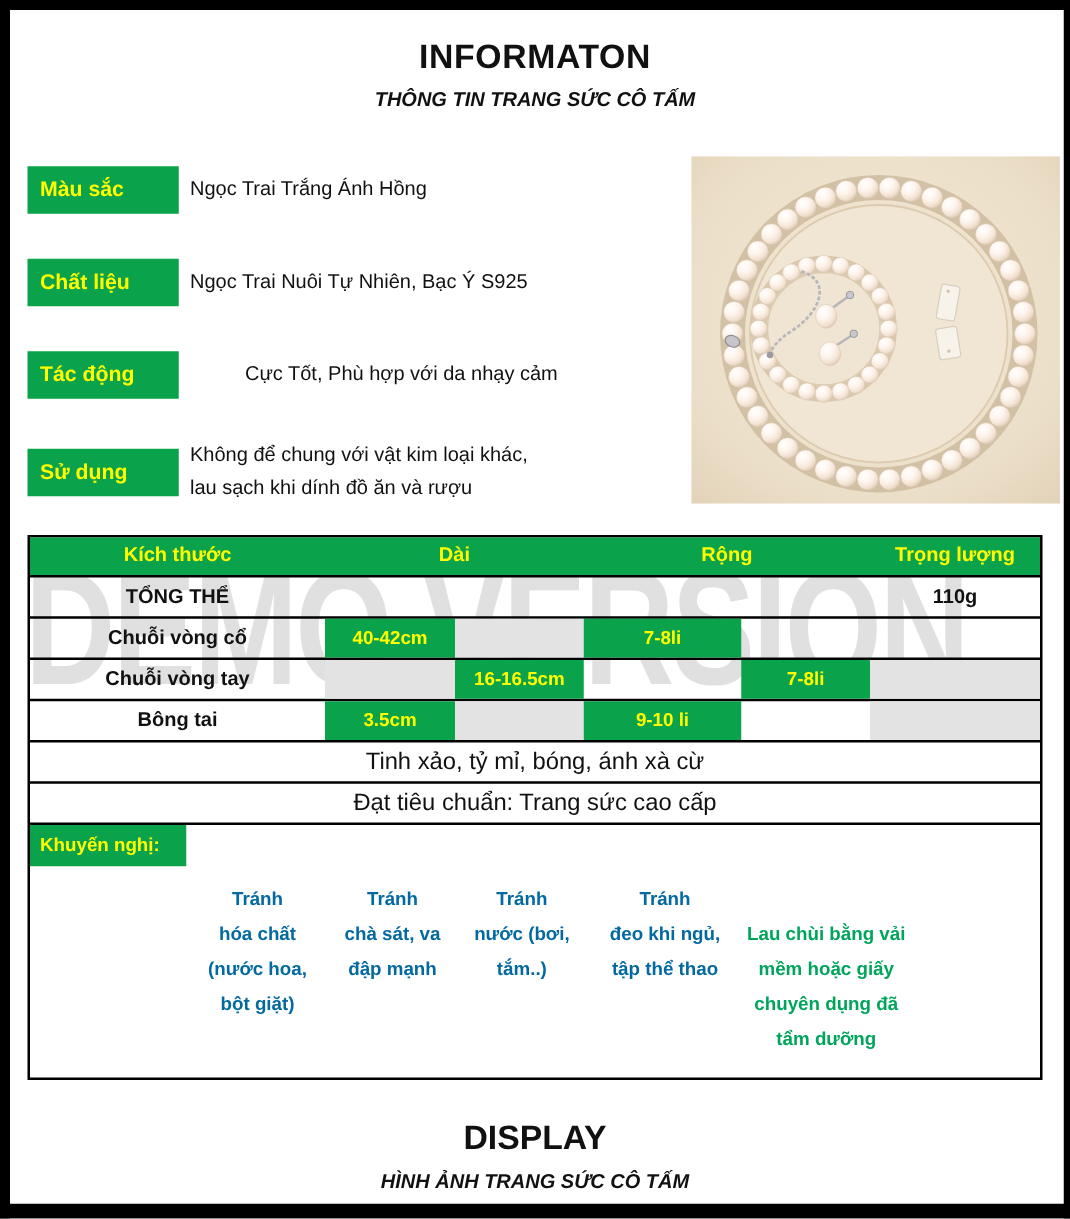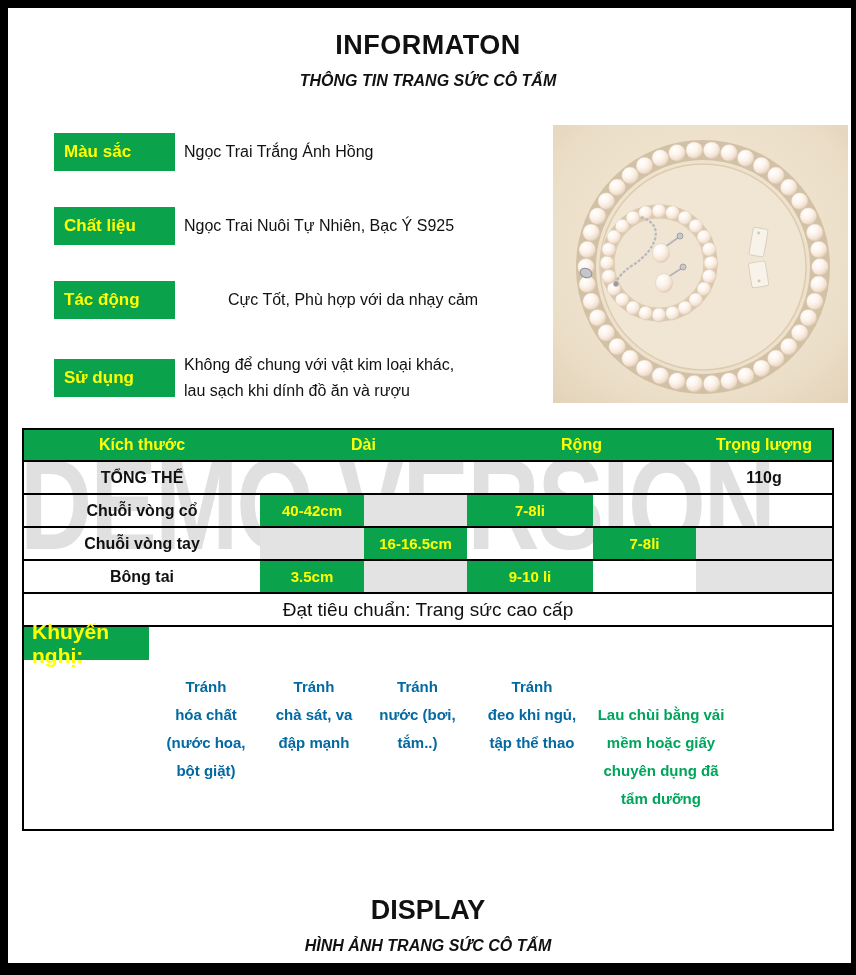--- a/index.html
+++ b/index.html
@@ -19,21 +19,21 @@
                 font-size:16px;font-weight:bold;font-style:italic;}
   .display-title{position:absolute;left:0;top:895px;width:856px;text-align:center;
                  font-size:27px;font-weight:bold;}
   .display-subtitle{position:absolute;left:0;top:937px;width:856px;text-align:center;
                     font-size:16px;font-weight:bold;font-style:italic;}
 
   
   .info-row{position:absolute;left:22px;display:flex;align-items:center;}
   .info-label{width:121px;height:38px;background:var(--green);color:var(--yellow);
               font-size:17px;font-weight:bold;display:flex;align-items:center;
-              padding-left:10px;box-sizing:border-box;flex:0 0 auto;margin-left:32px;}
+              padding-left:10px;box-sizing:border-box;flex:0 0 auto;}
   .info-value{margin-left:9px;font-size:16px;line-height:26px;white-space:pre-line;}
 
   
   .photo{position:absolute;left:553px;top:125px;width:295px;height:278px;}
 
   
   .watermark{position:absolute;left:20px;top:438px;width:820px;height:130px;
              font-size:100px;font-weight:bold;line-height:130px;color:#e0e0e0;
              white-space:nowrap;transform:scaleY(1.3);transform-origin:center;
              letter-spacing:-2px;z-index:0;}
@@ -51,21 +51,21 @@
   .c4{width:103px;} .c5{width:136px;}
   .w-dai{width:207px;} .w-rong{width:229px;}
   .lbl{font-size:16px;font-weight:bold;}
   .val{font-size:15px;font-weight:bold;color:var(--yellow);}
   .bg-green{background:var(--green);}
   .bg-gray{background:#e3e3e3;}
   .r-note{height:31px;justify-content:center;}
   .r-note .t-cell{width:100%;font-size:19px;}
   .r-rec{height:202px;display:block;position:relative;}
   .rec-badge{width:125px;height:33px;background:var(--green);color:var(--yellow);
-             font-size:21px;font-weight:bold;display:flex;align-items:center;
+             font-size:15px;font-weight:bold;display:flex;align-items:center;
              padding-left:8px;box-sizing:border-box;}
   .rec-cols{display:flex;margin-left:126px;margin-top:13px;}
   .rec-col{font-size:15px;font-weight:bold;line-height:28px;text-align:center;
            white-space:pre-line;}
   .rec-red{color:#0369a1;}
   .rec-grn{color:#00a55c;}
   .rc0{width:112px;} .rc1{width:104px;} .rc2{width:103px;} .rc3{width:126px;}
   .rc4{width:103px;} .rc5{width:132px;padding-top:28px;}
   :root{--green:#0aa24a;--yellow:#ffff00;}
 </style>
@@ -256,20 +256,23 @@
     <div class="t-row r-data">
       <div class="t-cell c-label lbl">Bông tai</div>
       <div class="t-cell c1 bg-green val">3.5cm</div>
       <div class="t-cell c2 bg-gray"></div>
       <div class="t-cell c3 bg-green val">9-10 li</div>
       <div class="t-cell c4"></div>
       <div class="t-cell c5 bg-gray"></div>
     </div>
 
     <div class="t-row r-note">
+      <div class="t-cell">Tinh xảo, tỷ mỉ, bóng, ánh xà cừ</div>
+    </div>
+    <div class="t-row r-note">
       <div class="t-cell">Đạt tiêu chuẩn: Trang sức cao cấp</div>
     </div>
 
     <div class="t-row r-rec">
       <div class="rec-badge">Khuyến nghị:</div>
       <div class="rec-cols">
         <div class="rec-col rc0 rec-red">Tránh
 hóa chất
 (nước hoa,
 bột giặt)</div>

